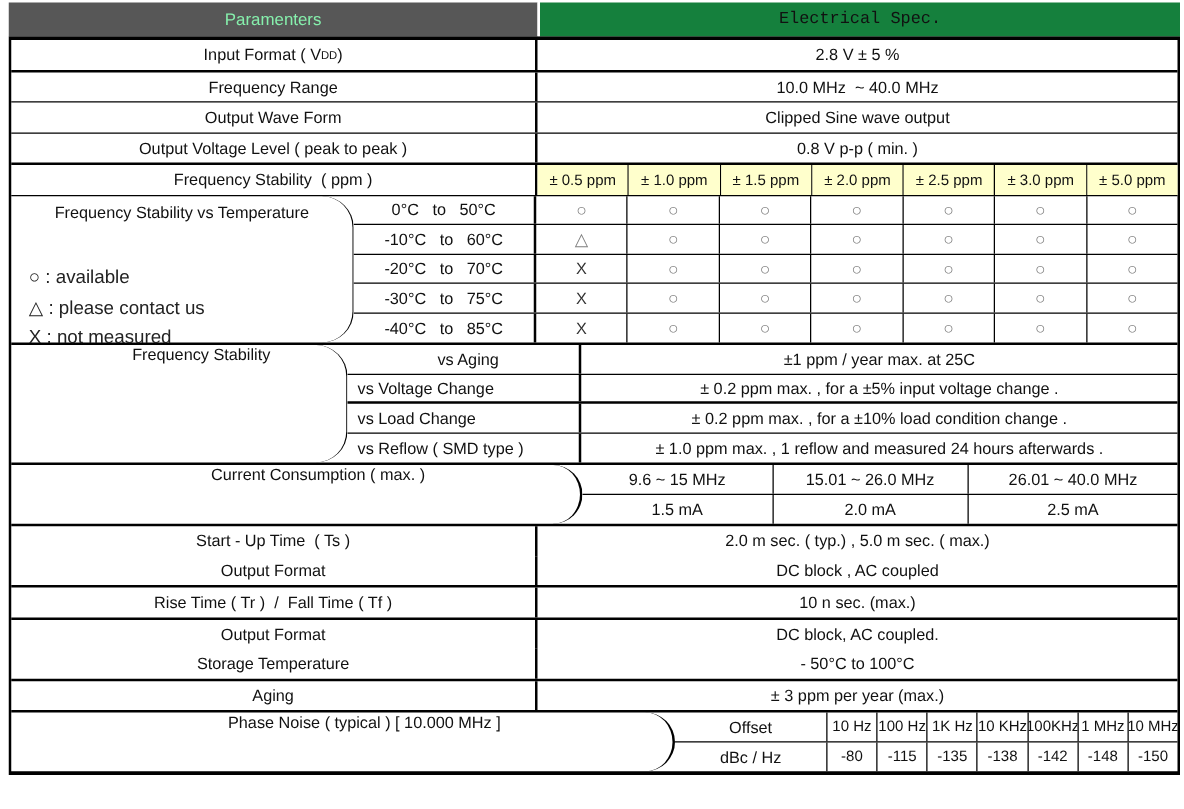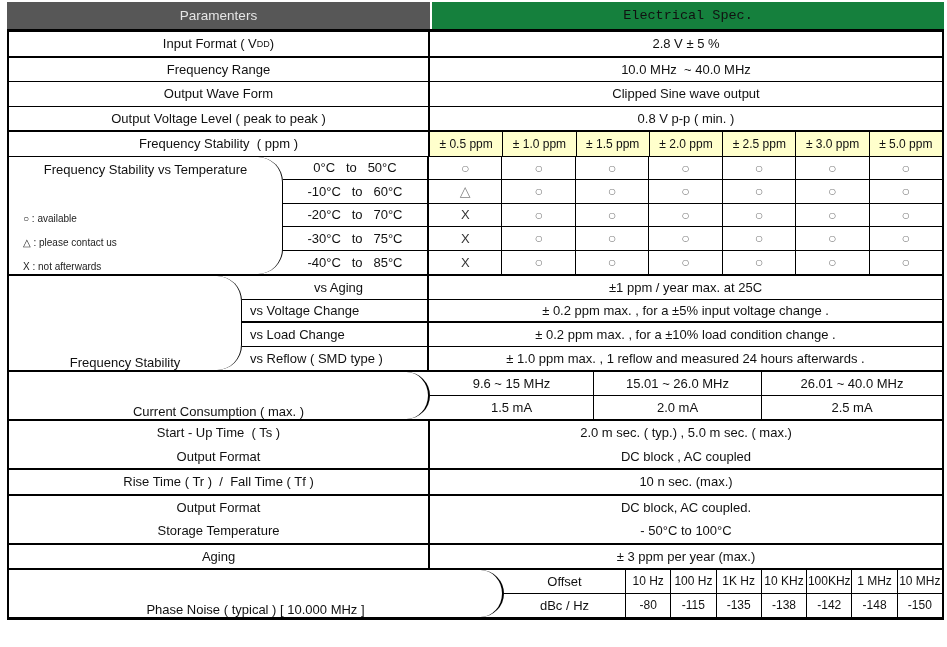--- a/index.html
+++ b/index.html
@@ -4,21 +4,21 @@
 <style>
   * { margin:0; padding:0; box-sizing:border-box; }
   html,body { background:#ffffff; }
   body { font-family:"Liberation Sans", sans-serif; color:#111; }
   .sheet { position:relative; width:947px; height:647px; background:#fff; overflow:hidden; }
   .tbl { position:absolute; left:7px; top:2px; width:937px; }
 
   
   .hdr { display:flex; height:27px; }
   .hcell { display:flex; align-items:center; justify-content:center; font-size:13.5px; }
-  .hdark { width:423px; background:#575757; color:#e5e5e5; }
+  .hdark { width:423px; background:#575757; color:#86efac; }
   .hgap { width:2px; background:#ffffff; }
   .hlight { flex:1; background:#15803d; color:#111;font-family:Liberation Mono, monospace; }
 
   
   .bodyt { border:2px solid #000; border-top:3px solid #000; border-bottom:3px solid #000; }
   .band { display:flex; border-bottom:2px solid #000; }
   .band.thin { border-bottom:1px solid #000; }
   .band.last { border-bottom:none; }
   .row { display:flex; height:23.5px; width:100%; }
   .rcol { display:flex; flex-direction:column; flex:1; }
@@ -34,23 +34,23 @@
   .w122 { width:122px; border-right:1px solid #000; }
   .fx { flex:1; }
   .br1 { border-right:1px solid #000; }
   .bb0 { border-bottom:none; }
   .bb1 { border-bottom:1px solid #000; }
   .bb2 { border-bottom:2px solid #000; }
   .yellow { background:#ffffcc; }
   .sym { font-size:14px; color:#808080; }
   .sym.x { color:#333; font-size:13px; font-family:"Liberation Sans",sans-serif; }
   .spanCell { position:relative; display:flex; align-items:flex-start; justify-content:center;border-radius:25px; }
-  .spanCell.mid { align-items:flex-end; }
+  .spanCell.mid { align-items:flex-start;margin-left:36px; }
   .spanTitle { margin-top:5px; font-size:13px; }
-  .legendItem { position:absolute; left:14px; font-size:10px; color:#222; }
+  .legendItem { position:absolute; left:14px; font-size:15px; color:#222; }
   .li0 { top:56px; } .li1 { top:80px; } .li2 { top:104px; }
   sub.vdd { font-size:9px; }
 </style>
 </head>
 <body>
 
 <div class="sheet">
   <div class="tbl">
 
     <div class="hdr">
@@ -138,21 +138,21 @@
               <span>± 5.0 ppm</span>
             </div>
         </div>
       </div>
 
       <div class="band">
         <div class="spanCell p274" style="width:274px;border-right:1px solid #000;">
           <div class="spanTitle">Frequency Stability vs Temperature</div>
           <div class="legendItem li0">○ : available</div>
           <div class="legendItem li1">△ : please contact us</div>
-          <div class="legendItem li2">X  : not  afterwards</div>
+          <div class="legendItem li2">X  : not  measured</div>
         </div>
         <div class="rcol">
           <div class="row bb1">
             <div class="cell w146 fs13">
                 <span>0°C   to   50°C</span>
               </div>
             <div class="cell fx br1 sym">
                 <span>○</span>
               </div>
             <div class="cell fx br1 sym">

